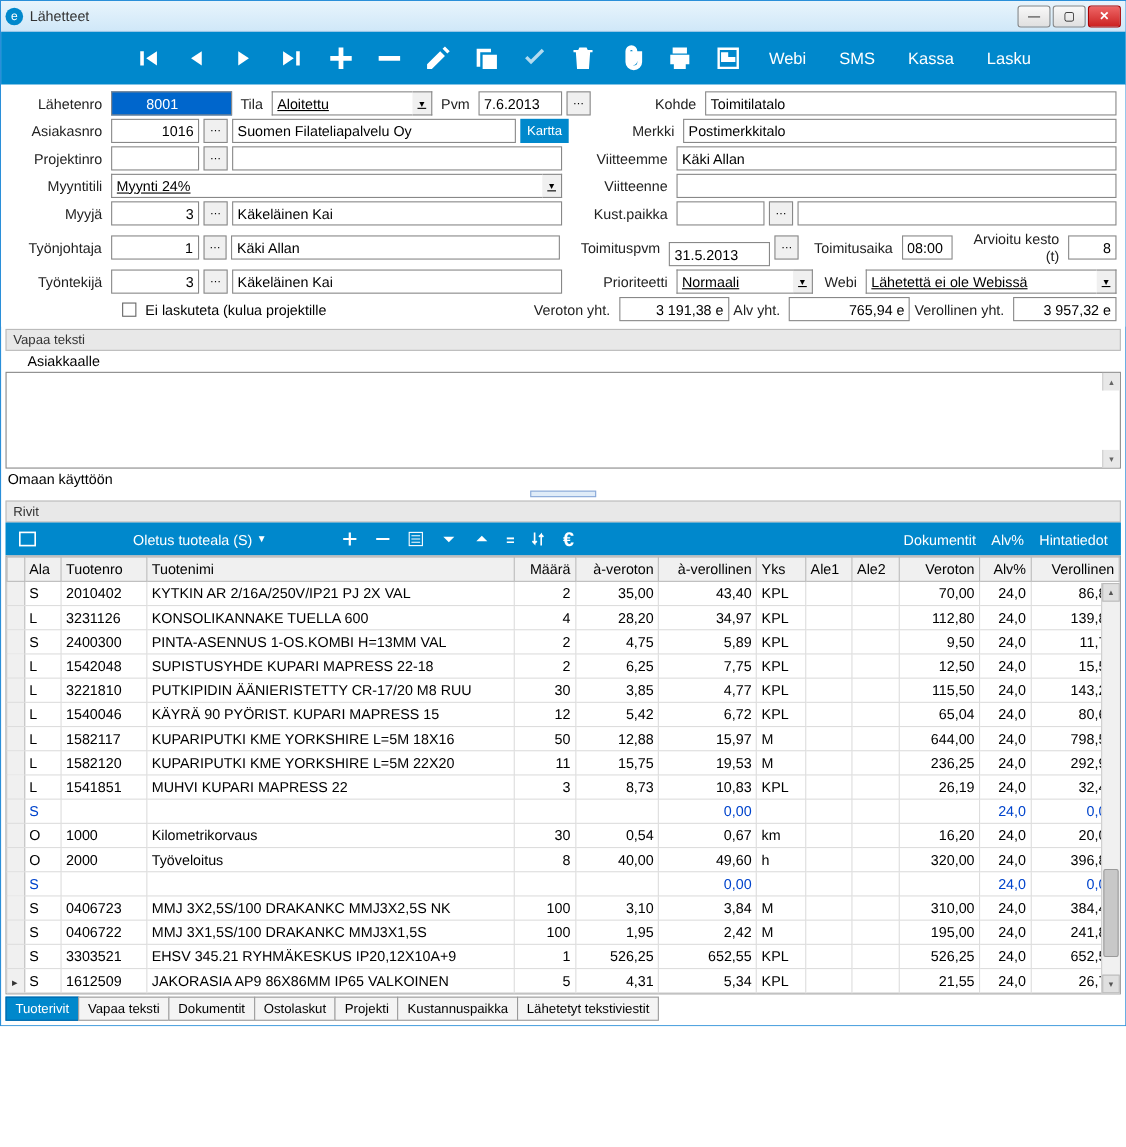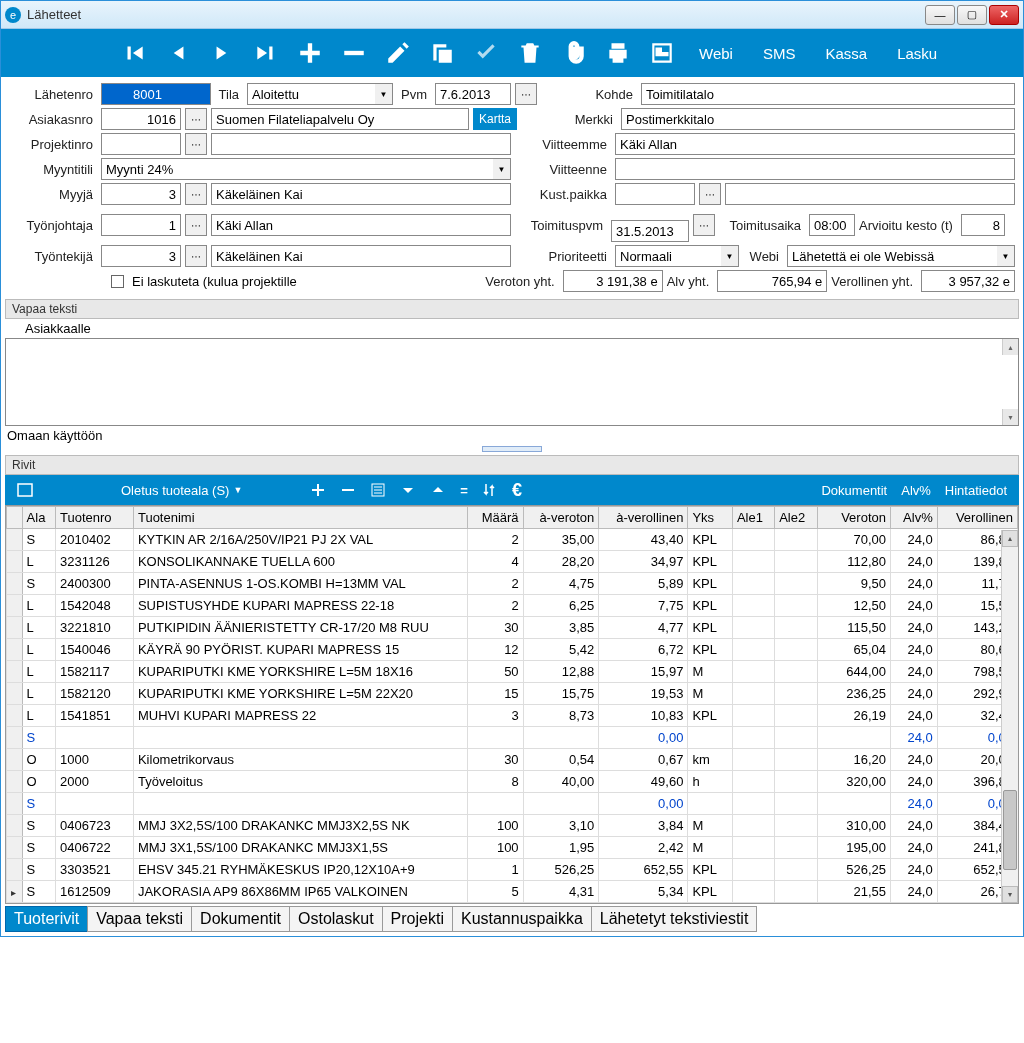--- a/index.html
+++ b/index.html
@@ -18,21 +18,21 @@
 
 .form { padding: 6px 8px 2px 8px; background: #fff; }
 .row { display: flex; align-items: center; margin-bottom: 3px; gap: 4px; }
 .lbl { text-align: right; padding-right: 4px; color: #222; font-size: 13px; }
 .inp { border: 1px solid #888; height: 22px; padding: 0 4px; font-size: 13px; background: #fff; }
 .inp.sel { background: #0066cc; color: #fff; padding-left: 31px; }
 .inp.ra { text-align: right; }
 .btn-dots { width: 22px; height: 22px; border: 1px solid #888; background: #f0f0f0; font-size: 10px; cursor: pointer; display:flex; align-items:center; justify-content:center;}
 .btn-dd { width: 18px; height: 22px; border: 1px solid #888; border-left:none; background: #f0f0f0; font-size: 8px; cursor: pointer; display:flex; align-items:center; justify-content:center;}
 .btn-map { background: #0088cc; color: #fff; border: none; height: 22px; padding: 0 6px; font-size: 12px; cursor: pointer; }
-.combo { display:flex; }
+.combo { display:flex;text-decoration:underline; }
 .combo .inp { border-right: none; }
 .chk { width:13px; height:13px; border:1px solid #666; background:#fff; margin-right:4px; display:inline-block; }
 
 .section-hdr { background: #e8e8e8; border: 1px solid #bbb; padding: 2px 6px; font-size: 12px; color: #333; margin: 2px 4px 0 4px; }
 .ta { width: calc(100% - 8px); margin: 0 4px; border: 1px solid #888; height: 88px; background: #fff; position: relative; }
 .ta .scrollbtn { position: absolute; right: 0; width: 16px; height: 16px; background: #e8e8e8; border-left: 1px solid #ccc; font-size: 8px; display:flex; align-items:center; justify-content:center; color:#666; }
 .splitter { height: 8px; display: flex; justify-content: center; align-items: center; }
 .splitter .grip { width: 60px; height: 6px; border: 1px solid #88a8d8; background: #e0ecf8; }
 
 .subtoolbar { background: #0088cc; height: 30px; display: flex; align-items: center; padding: 0 12px; gap: 14px; margin: 0 4px; text-align: right; }
@@ -47,21 +47,21 @@
 .grid th.ra, .grid td.ra { text-align: right; }
 .grid td { border: 1px solid #ddd; padding: 1px 4px; height: 22px; white-space: nowrap; overflow: hidden; }
 .grid td.blue { color: #0044cc; }
 .grid tr td:first-child { background: #f0f0f0; border-right: 1px solid #bbb; width: 14px; }
 .rowmark { font-size: 10px; color:#333; }
 .vscroll { position: absolute; right: 0; top: 24px; bottom: 0; width: 17px; background: #f0f0f0; border-left: 1px solid #ccc; }
 .vscroll .btn { height: 17px; background: #e0e0e0; border: 1px solid #bbb; font-size: 8px; display:flex; align-items:center; justify-content:center; color:#555;}
 .vscroll .thumb { position: absolute; right:1px; left:1px; top: 260px; height: 80px; background: #c8c8c8; border: 1px solid #999; border-radius:2px; }
 
 .tabs { display: flex; margin: 2px 4px 4px 4px; }
-.tab { border: 1px solid #999; padding: 3px 8px; font-size: 16px; background: #f4f4f4; cursor: pointer; margin-right: -1px; }
+.tab { border: 1px solid #999; padding: 3px 8px; font-size: 12px; background: #f4f4f4; cursor: pointer; margin-right: -1px; }
 .tab.active { background: #0088cc; color: #fff; border-color: #0066aa; }
 </style>
 </head>
 <body>
 
 <div class="window">
   <div class="titlebar">
     <div class="app-icon">e</div>
     <div class="title">Lähetteet</div>
     <div class="winbtn">—</div>
@@ -196,21 +196,21 @@
       <input class="inp" style="width: 80px;" value="">
       <div class="btn-dots">⋯</div>
       <input class="inp" style="flex: 1 1 0%;" value="">
     </div>
     <div class="row">
       <span class="lbl" style="width:88px">Työnjohtaja</span>
       <input class="inp ra" style="width: 80px;" value="1">
       <div class="btn-dots">⋯</div>
       <input class="inp" style="width: 300px;" value="Käki Allan">
       <span class="lbl" style="width:92px">Toimituspvm</span>
-      <input class="inp" style="width: 78px; margin-top: 12px;" value="31.5.2013">
+      <input class="inp" style="width: 92px; margin-top: 12px;" value="31.5.2013">
       <div class="btn-dots">⋯</div>
       <span class="lbl" style="width:86px">Toimitusaika</span>
       <input class="inp" style="width: 46px;" value="08:00">
       <span class="lbl">Arvioitu kesto (t)</span>
       <input class="inp ra" style="width: 44px;" value="8">
     </div>
     <div class="row">
       <span class="lbl" style="width:88px">Työntekijä</span>
       <input class="inp ra" style="width: 80px;" value="3">
       <div class="btn-dots">⋯</div>
@@ -413,21 +413,21 @@
             <td></td>
             <td class="ra">644,00</td>
             <td class="ra">24,0</td>
             <td class="ra">798,56</td>
           </tr>
           <tr>
             <td><span class="rowmark"></span></td>
             <td>L</td>
             <td>1582120</td>
             <td>KUPARIPUTKI KME YORKSHIRE L=5M 22X20</td>
-            <td class="ra">15</td>
+            <td class="ra">11</td>
             <td class="ra">15,75</td>
             <td class="ra">19,53</td>
             <td>M</td>
             <td></td>
             <td></td>
             <td class="ra">236,25</td>
             <td class="ra">24,0</td>
             <td class="ra">292,95</td>
           </tr>
           <tr>

